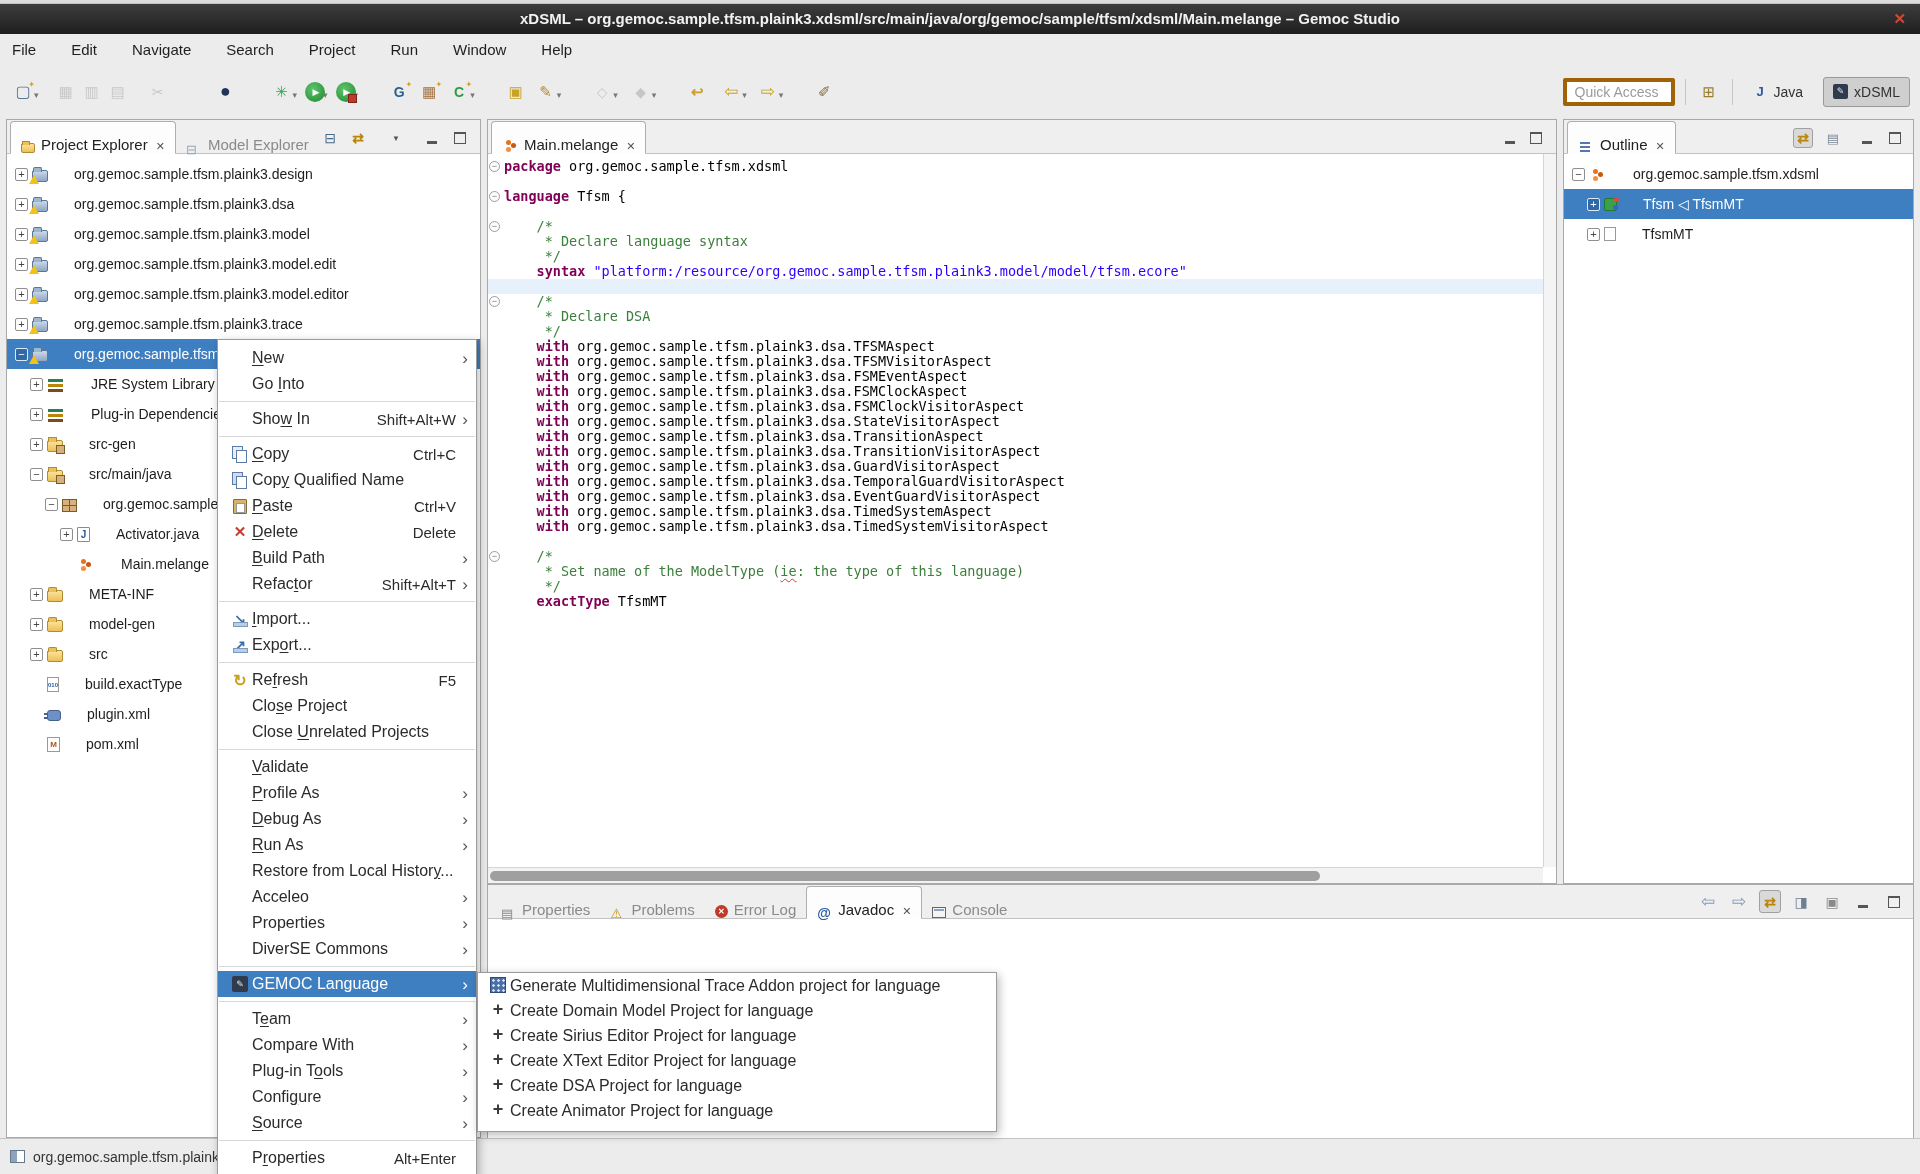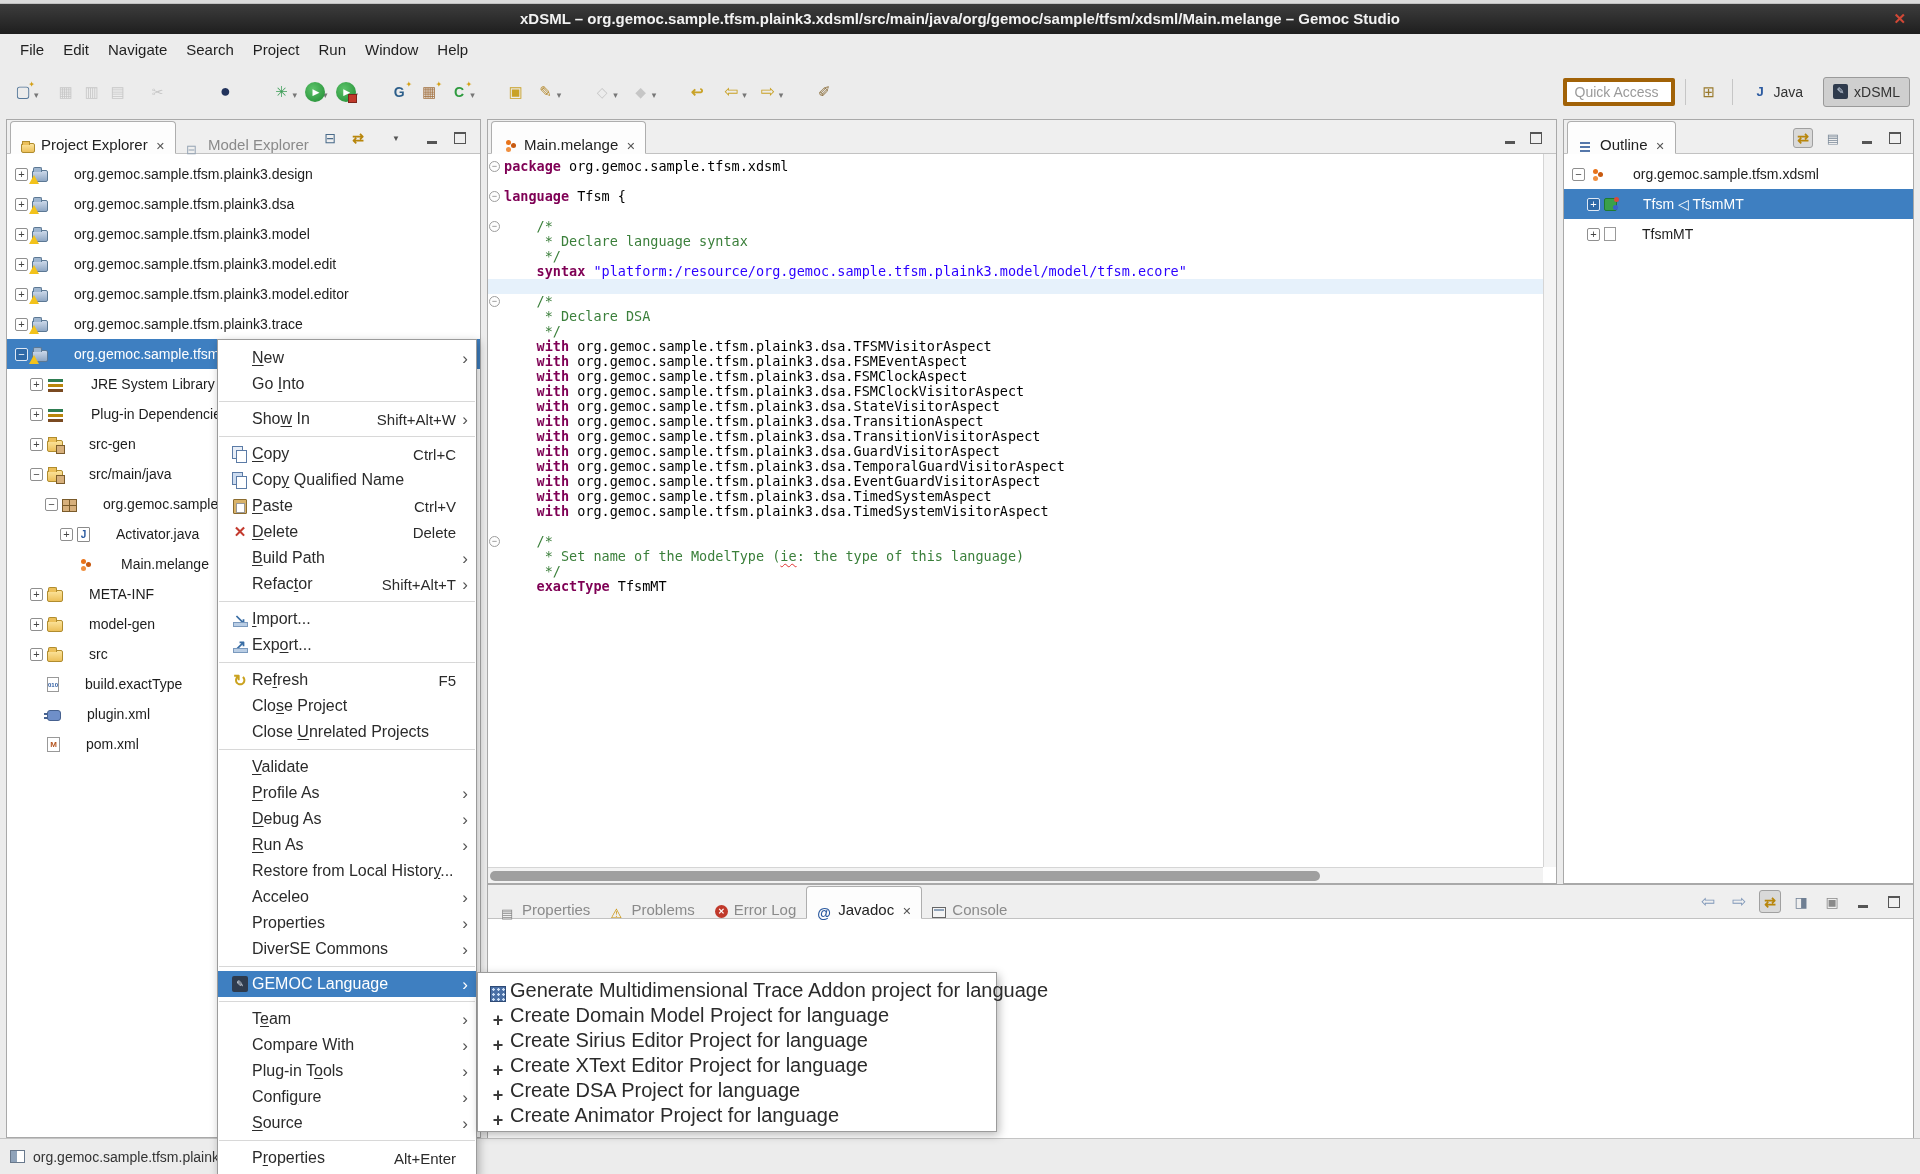--- a/index.html
+++ b/index.html
@@ -6,21 +6,21 @@
 html,body{width:1920px;height:1174px;font-family:"Liberation Sans",sans-serif;background:#ececec;overflow:hidden}
 #root{position:relative;width:1920px;height:1174px;overflow:hidden}
 
 
 .topstrip{position:absolute;top:0;left:0;right:0;height:4px;background:#dcdcdc;border-bottom:1px solid #c2c2c2}
 .titlebar{position:absolute;top:4px;left:0;right:0;height:30px;background:linear-gradient(#3d3d3d,#1e1e1e)}
 .title-text{color:#f2f2f2;font-size:15px;font-weight:bold;text-align:center;line-height:30px;white-space:nowrap}
 .win-close{position:absolute;right:14px;top:6px;color:#d14836;font-size:15px;font-weight:bold;cursor:default}
 
 
-.menubar{position:absolute;top:34px;left:0;right:0;height:30px;background:#ececec;display:flex;align-items:center;gap:19px;padding-left:20px;font-size:15px;color:#1f1f1f}
+.menubar{position:absolute;top:34px;left:0;right:0;height:30px;background:#ececec;display:flex;align-items:center;gap:35px;padding-left:12px;font-size:15px;color:#1f1f1f}
 .mb-item{cursor:default}
 
 
 .toolbar{position:absolute;top:64px;left:0;right:0;height:55px;background:#ececec;display:flex;align-items:center;padding:0 10px}
 .tb-left{display:flex;align-items:center;flex:1}
 .tb-group{display:flex;align-items:center}
 .tbi{width:26px;height:24px;display:flex;align-items:center;justify-content:center;position:relative;font-size:15px}
 .tbi.dis{opacity:.45;filter:grayscale(1)}
 .dd{font-size:9px;color:#777;margin:6px 0 0 -2px}
 .k-newdoc::before{content:"▢";color:#56789a;font-size:16px}
@@ -149,21 +149,21 @@
 .mi-delete::before{content:"✕";color:#c33a2e;font-weight:bold;font-size:15px}
 .mi-import::before{content:"↘";color:#3a6ea5;font-weight:bold;font-size:14px}
 .mi-import::after{content:"";position:absolute;left:5px;bottom:4px;width:13px;height:3px;background:#b9cde4;border:1px solid #7a99bd}
 .mi-export::before{content:"↗";color:#3a6ea5;font-weight:bold;font-size:14px}
 .mi-export::after{content:"";position:absolute;left:5px;bottom:4px;width:13px;height:3px;background:#b9cde4;border:1px solid #7a99bd}
 .mi-refresh::before{content:"↻";color:#caa21f;font-weight:bold;font-size:16px}
 .mi-gemoc::before{content:"✎";display:block;width:16px;height:16px;background:#2f3b4d;border-radius:2px;color:#e8eef7;font-size:9px;line-height:16px;text-align:center}
 
 
 .submenu{position:absolute;left:477px;top:972px;width:520px;background:#fff;border:1px solid #9b9b9b;box-shadow:2px 3px 9px rgba(0,0,0,.28);padding:4px 0;z-index:60}
-.smitem{height:25px;display:flex;align-items:flex-end;padding:0 10px 0 8px;font-size:20px;color:#2b2b2b;white-space:nowrap}
+.smitem{height:25px;display:flex;align-items:flex-start;padding:0 10px 0 8px;font-size:16px;color:#2b2b2b;white-space:nowrap}
 .smi{width:24px;flex:0 0 24px;display:flex;align-items:center;justify-content:center;position:relative}
 .smi-trace::before{content:"";display:block;width:14px;height:14px;background:#4a6fa5;border:1px solid #2e4a75;background-image:radial-gradient(#cfe0f5 1px,transparent 1.5px);background-size:5px 5px}
 .smi-plus::before{content:"+";font-size:18px;font-weight:bold;color:#3b3b3b;line-height:14px}
 
 
 .bt-icons{position:absolute;right:8px;top:5px;display:flex;align-items:center;gap:9px}
 .bt-btn{width:22px;height:23px;display:flex;align-items:center;justify-content:center}
 .bi-back::before{content:"⇦";color:#7f97b8;font-size:17px}
 .bi-fwd::before{content:"⇨";color:#7f97b8;font-size:17px}
 .bi-link::before{content:"⇄";color:#b8860b;font-size:14px;font-weight:bold}
@@ -459,20 +459,23 @@
           <span class="fold">−</span>
           <span class="ct"><span class="seg-pl">    </span><span class="seg-cm">/*</span></span>
         </div>
         <div class="cl">
           <span class="ct"><span class="seg-pl">    </span><span class="seg-cm"> * Declare DSA</span></span>
         </div>
         <div class="cl">
           <span class="ct"><span class="seg-pl">    </span><span class="seg-cm"> */</span></span>
         </div>
         <div class="cl">
+          <span class="ct"><span class="seg-pl">    </span><span class="seg-kw">with</span><span class="seg-pl"> org.gemoc.sample.tfsm.plaink3.dsa.TFSMAspect</span></span>
+        </div>
+        <div class="cl">
           <span class="ct"><span class="seg-pl">    </span><span class="seg-kw">with</span><span class="seg-pl"> org.gemoc.sample.tfsm.plaink3.dsa.TFSMVisitorAspect</span></span>
         </div>
         <div class="cl">
           <span class="ct"><span class="seg-pl">    </span><span class="seg-kw">with</span><span class="seg-pl"> org.gemoc.sample.tfsm.plaink3.dsa.FSMEventAspect</span></span>
         </div>
         <div class="cl">
           <span class="ct"><span class="seg-pl">    </span><span class="seg-kw">with</span><span class="seg-pl"> org.gemoc.sample.tfsm.plaink3.dsa.FSMClockAspect</span></span>
         </div>
         <div class="cl">
           <span class="ct"><span class="seg-pl">    </span><span class="seg-kw">with</span><span class="seg-pl"> org.gemoc.sample.tfsm.plaink3.dsa.FSMClockVisitorAspect</span></span>

